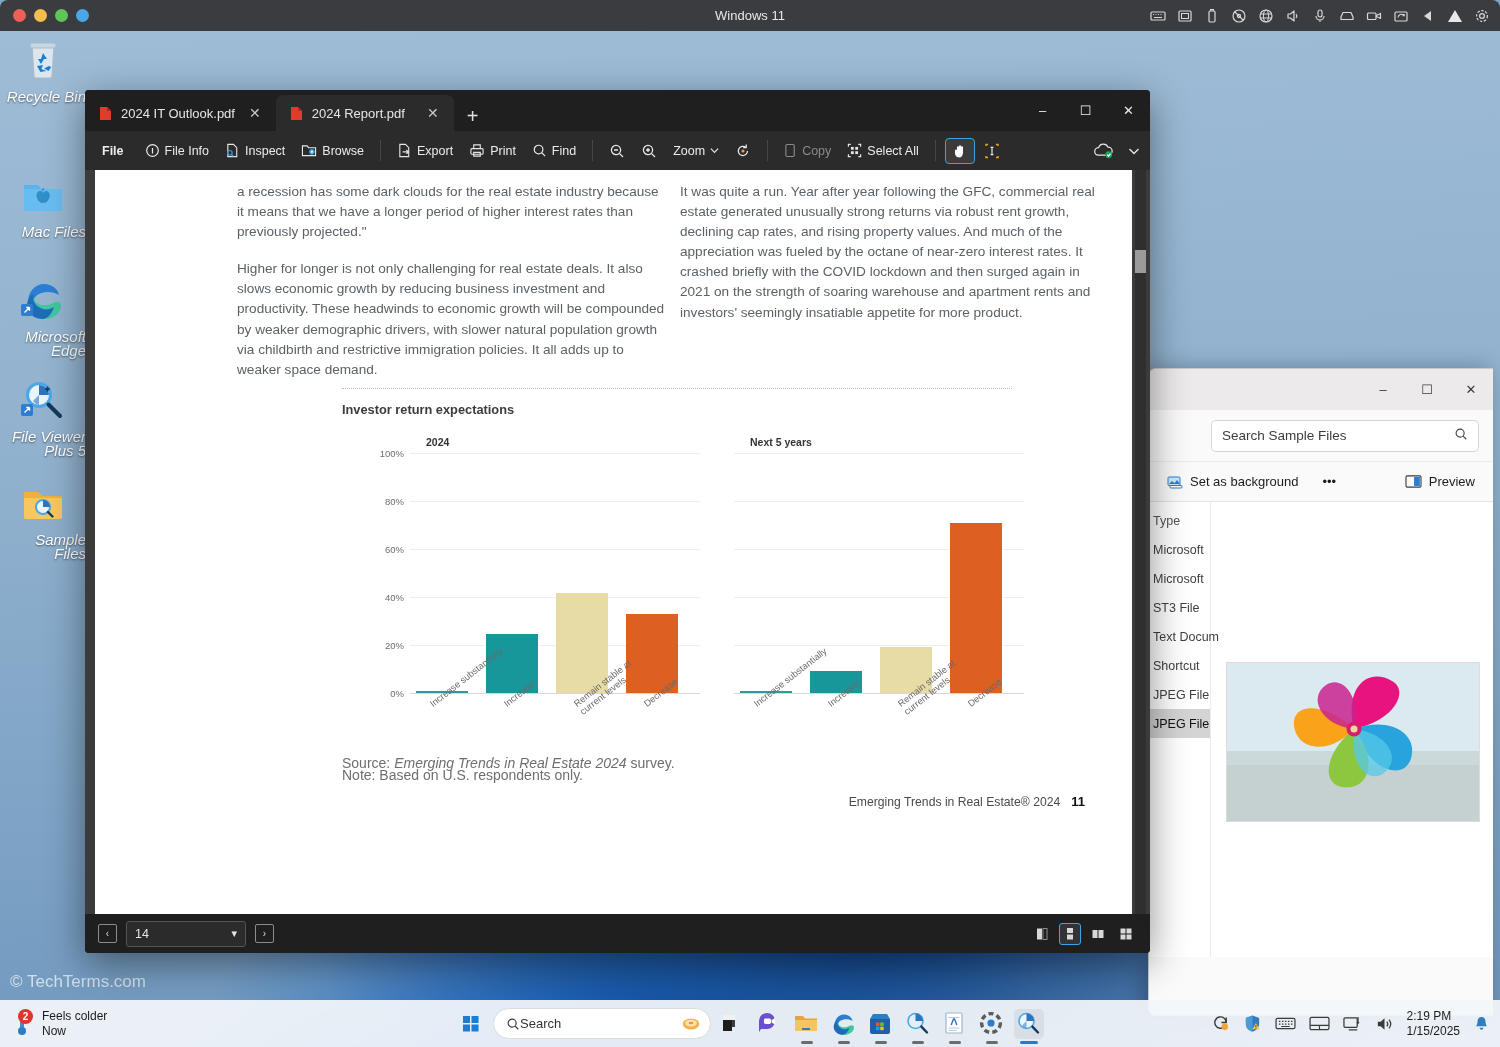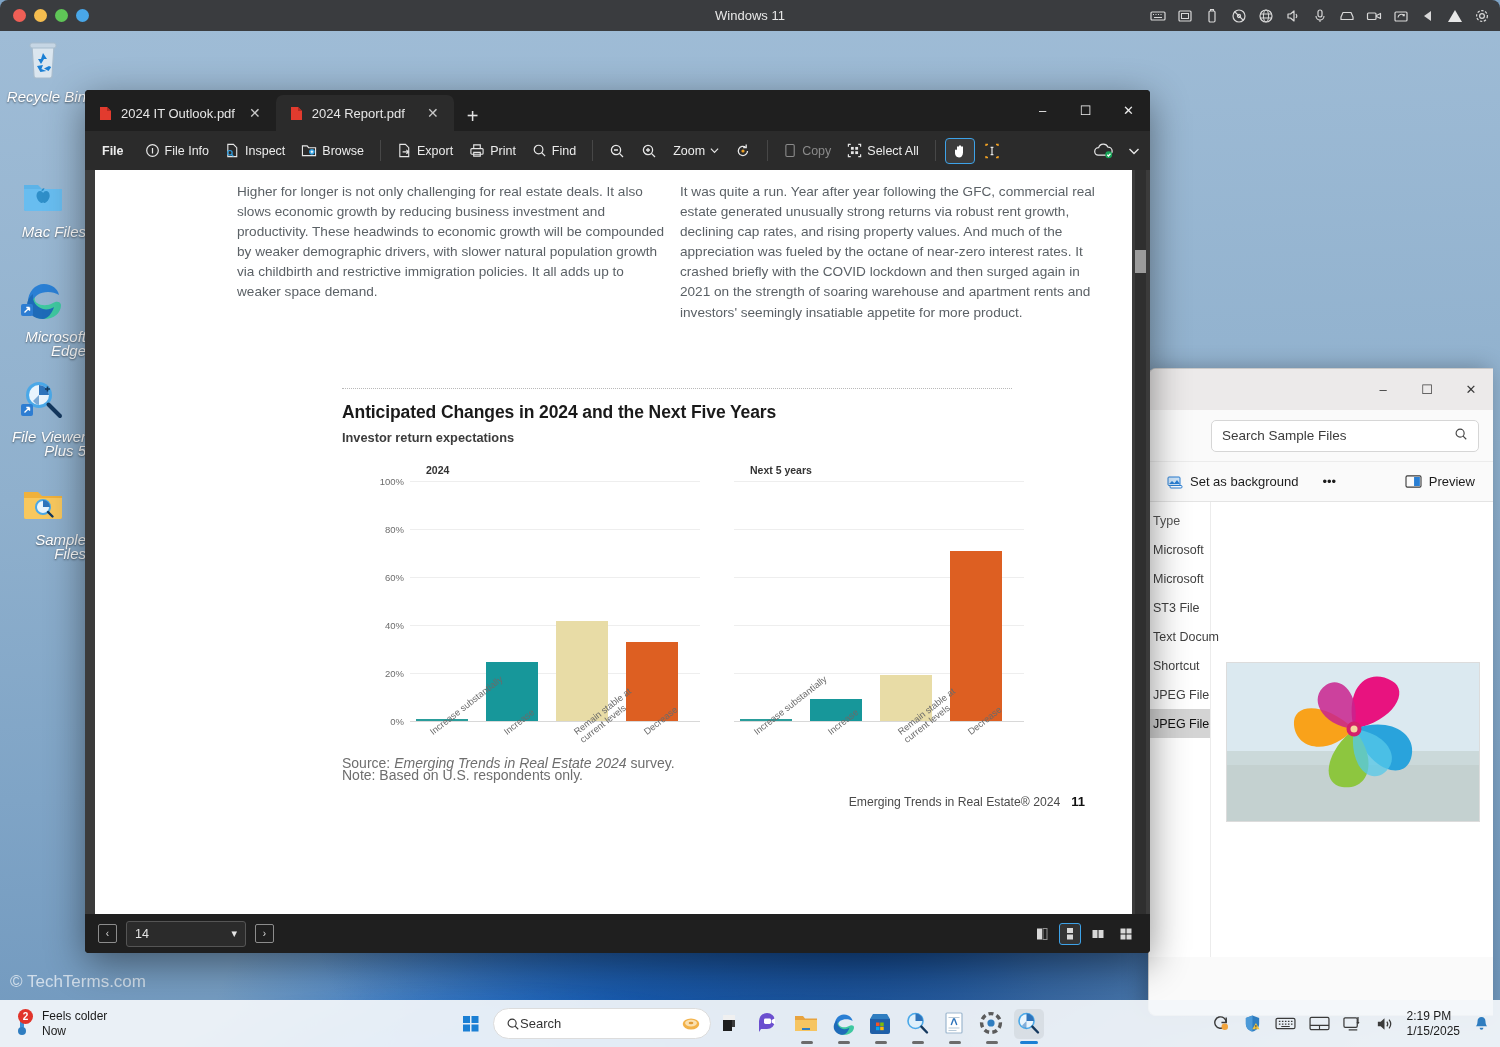--- a/index.html
+++ b/index.html
@@ -577,29 +577,29 @@
         <svg width="12" height="12" viewBox="0 0 12 12">
             <path d="M1.5 4l4.5 4.4L10.5 4" stroke="#e6e6e6" stroke-width="1.4" fill="none"></path>
           </svg>
       </div>
     </div>
 
     <div id="pdf-pagearea">
       <div id="pdf-page">
 
         <div class="col" id="col-left">
+          <p>a recession has some dark clouds for the real estate industry because it means that we have a longer period of higher interest rates than previously projected."</p>
           <p>Higher for longer is not only challenging for real estate deals. It also slows economic growth by reducing business investment and productivity. These headwinds to economic growth will be compounded by weaker demographic drivers, with slower natural population growth via childbirth and restrictive immigration policies. It all adds up to weaker space demand.</p>
         </div>
         <div class="col" id="col-right">
           <p>It was quite a run. Year after year following the GFC, commercial real estate generated unusually strong returns via robust rent growth, declining cap rates, and rising property values. And much of the appreciation was fueled by the octane of near-zero interest rates. It crashed briefly with the COVID lockdown and then surged again in 2021 on the strength of soaring warehouse and apartment rents and investors' seemingly insatiable appetite for more product.</p>
         </div>
 
         <div id="chart-block">
           <div id="dotted"></div>
-          <div id="chart-title">Anticipated Changes in 2024 and the Next Five Years</div>
           <div id="chart-sub">Investor return expectations</div>
 
           <div id="panels">
 
             <div class="panel" style="left:68px; width:290px;">
               <div class="panel-title">2024</div>
               <div class="plot" style="height:240px; position:relative;">
                 <div class="grid-line" style="top:0px"></div>
                 <div class="axis-lbl" style="top:0px">100%</div>
                 <div class="grid-line" style="top:48px"></div>

